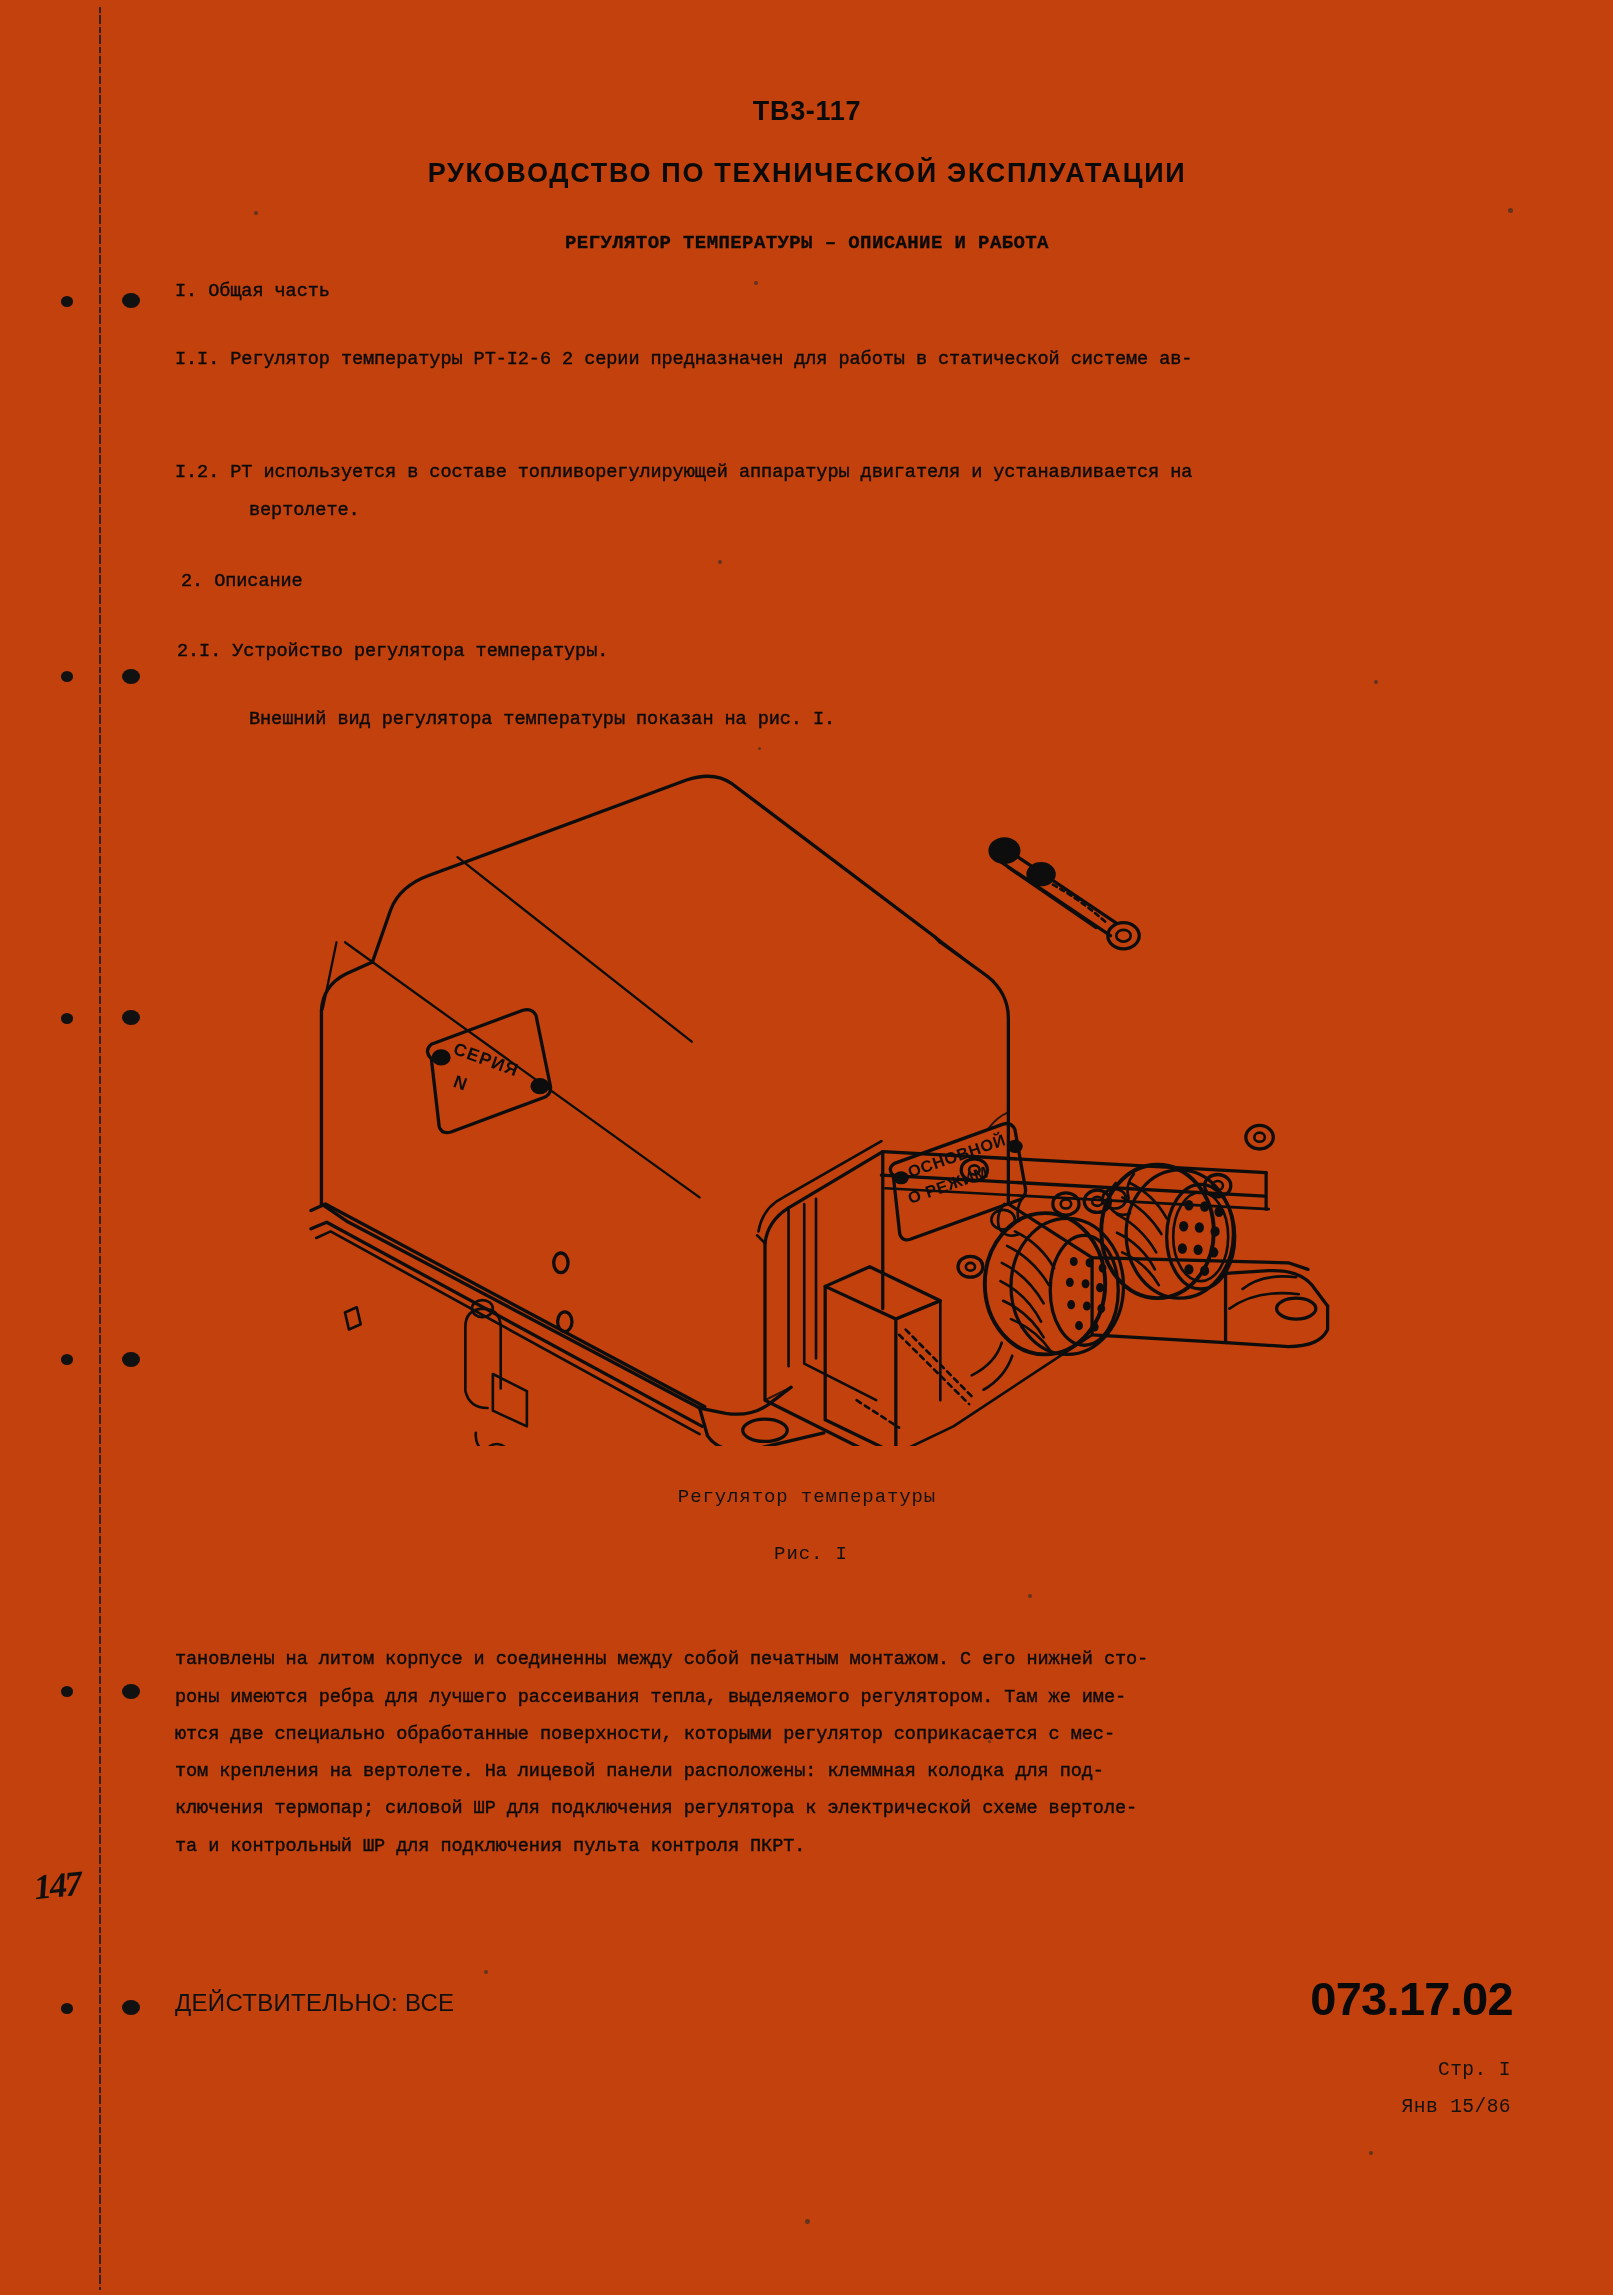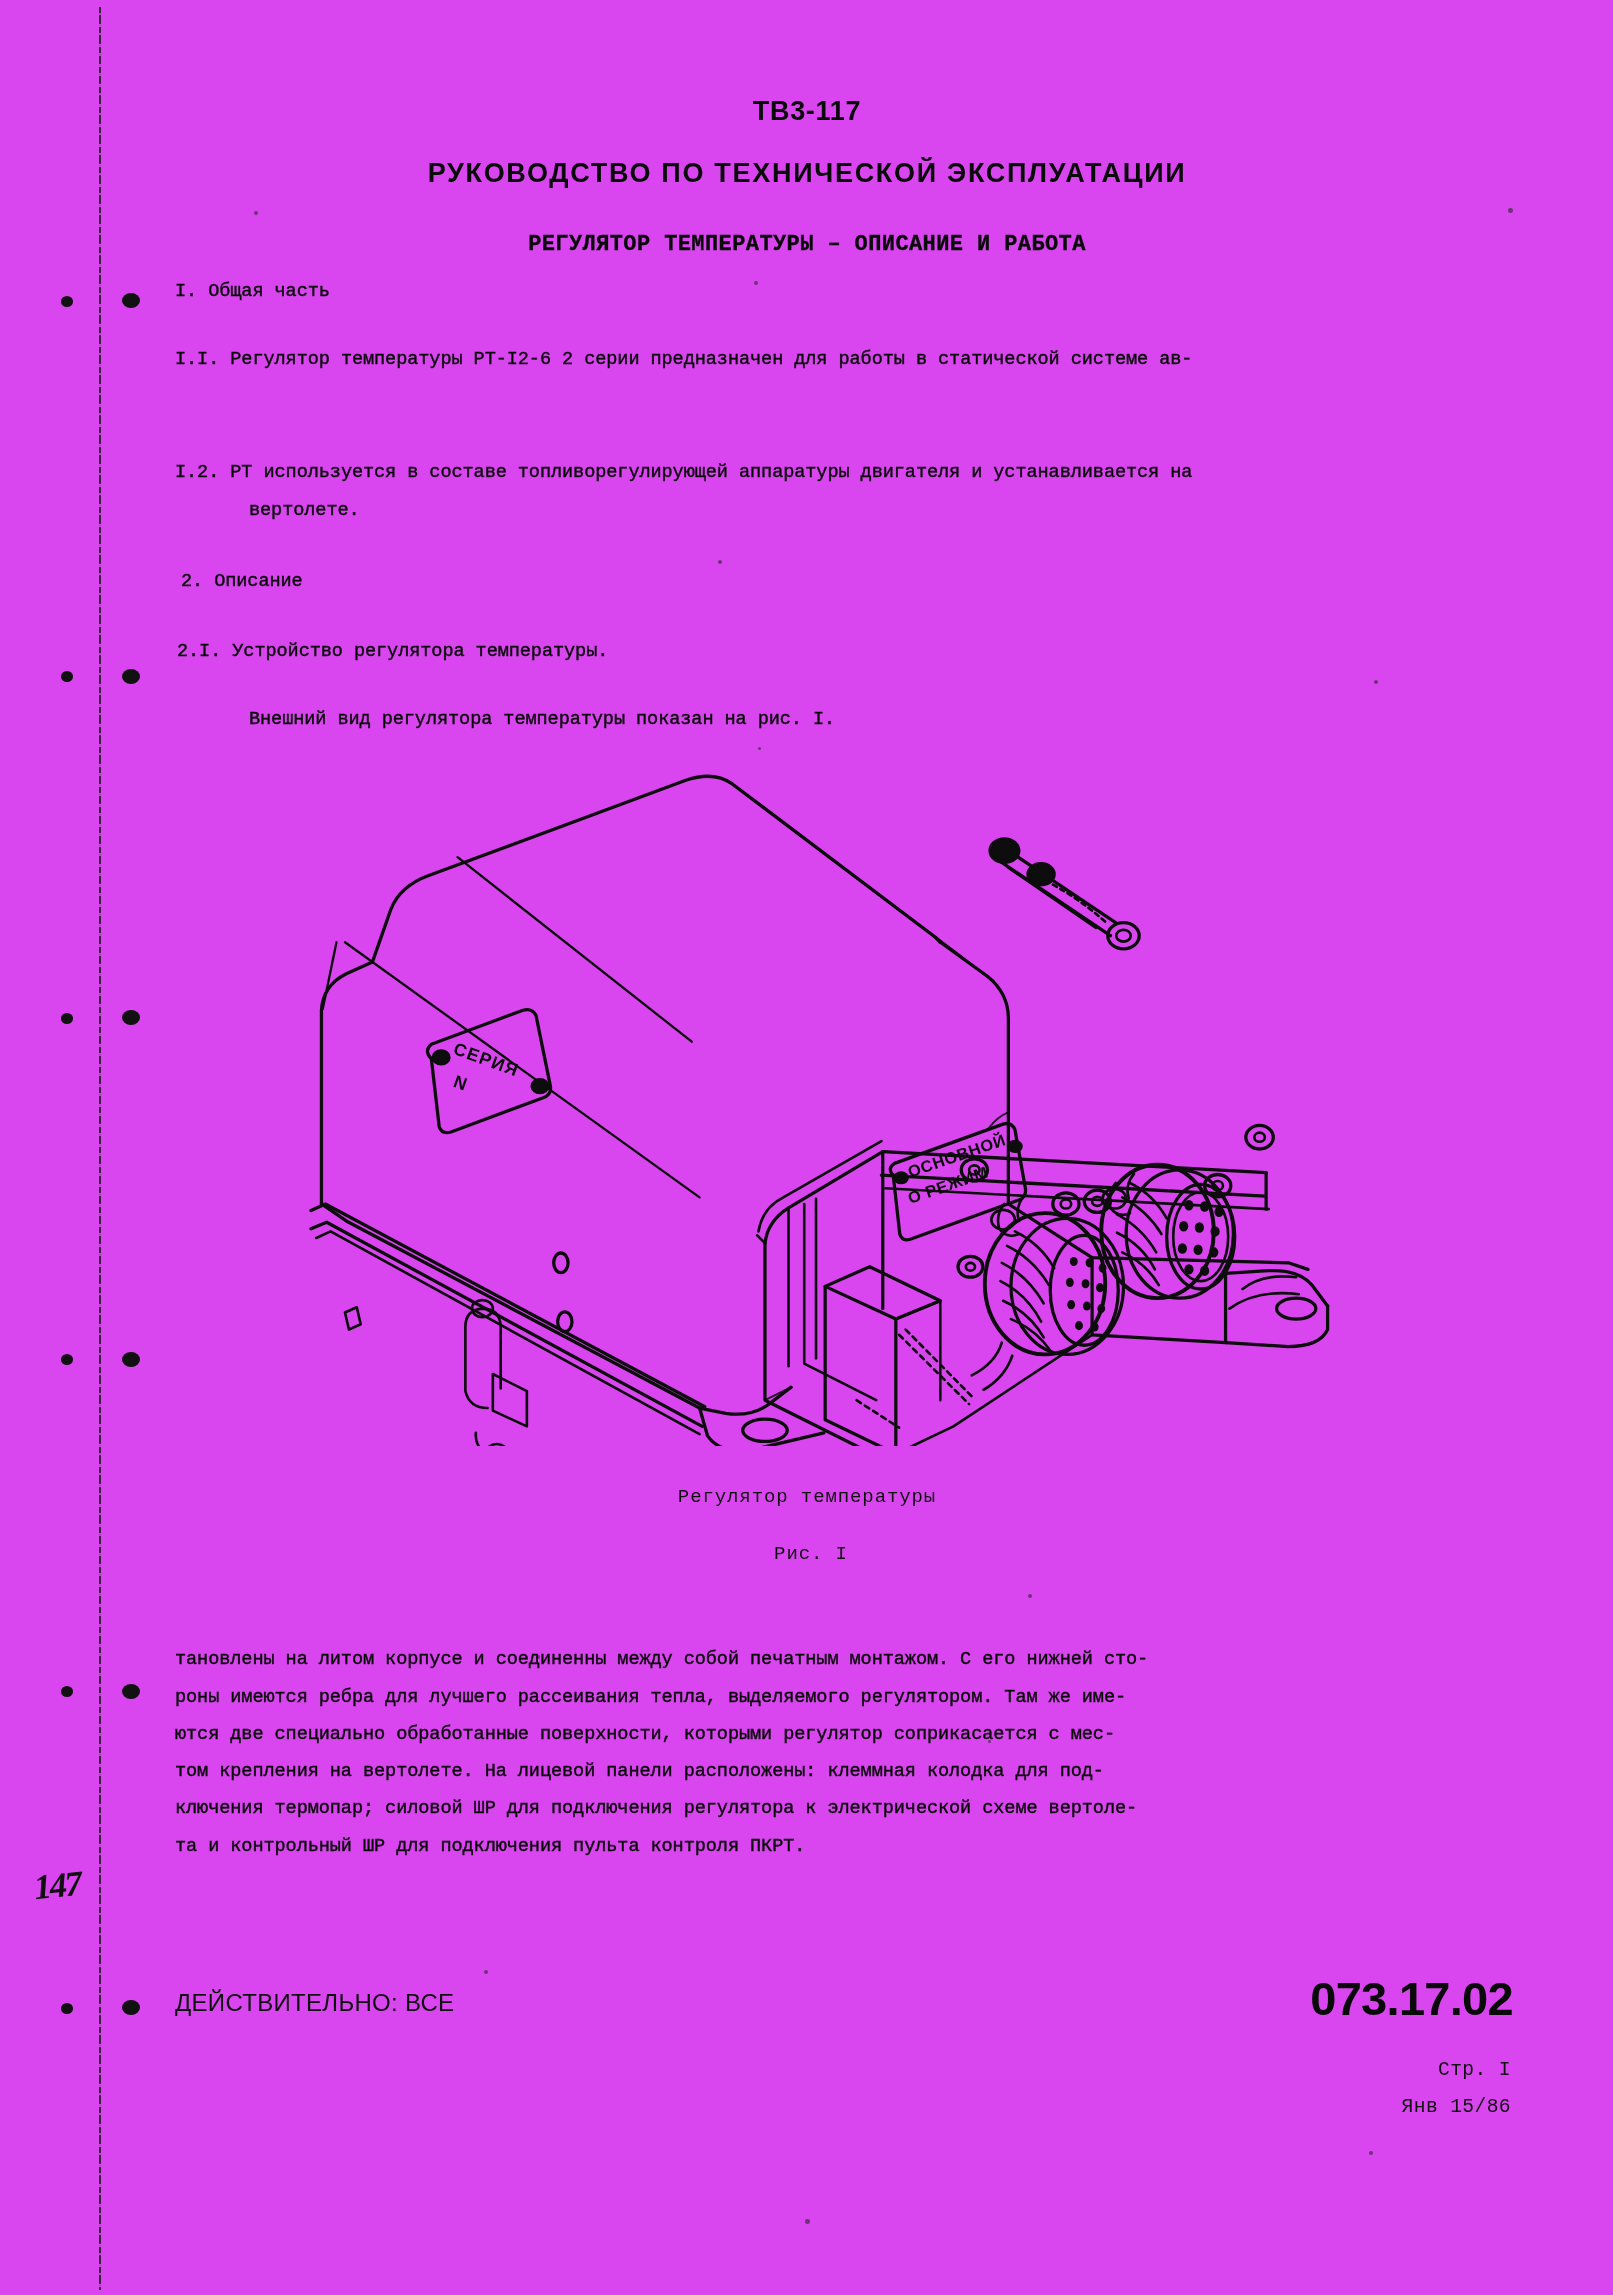--- a/index.html
+++ b/index.html
@@ -9,21 +9,21 @@
     background: #ffffff;
   }
   body {
     font-family: "Liberation Serif", "DejaVu Serif", serif;
     color: #0a0a0a;
   }
   #page {
     position: relative;
     width: 1614px;
     height: 2295px;
-    background: #d946ef;
+    background: #c2410c;
     overflow: hidden;
   }
 
   
   .margin-rule {
     position: absolute;
     left: 99px;
     top: 6.5px;
     width: 2px;
     height: 2283px;
@@ -61,21 +61,21 @@
     font-family: "Liberation Sans", "DejaVu Sans", sans-serif;
     font-weight: 700;
     font-size: 27px;
     letter-spacing: 1.7px;
     line-height: 1.05;
     margin-top: 25px;
   }
   .doc-section {
     font-family: "Liberation Mono", "DejaVu Sans Mono", monospace;
     font-weight: 700;
-    font-size: 22px;
+    font-size: 19px;
     letter-spacing: 0.4px;
     margin-top: 23.6px;
     -webkit-text-stroke: 0.3px #0a0a0a;
   }
 
   
   .tw {
     position: absolute;
     font-family: "Liberation Mono", "DejaVu Sans Mono", monospace;
     font-size: 18.6px;

